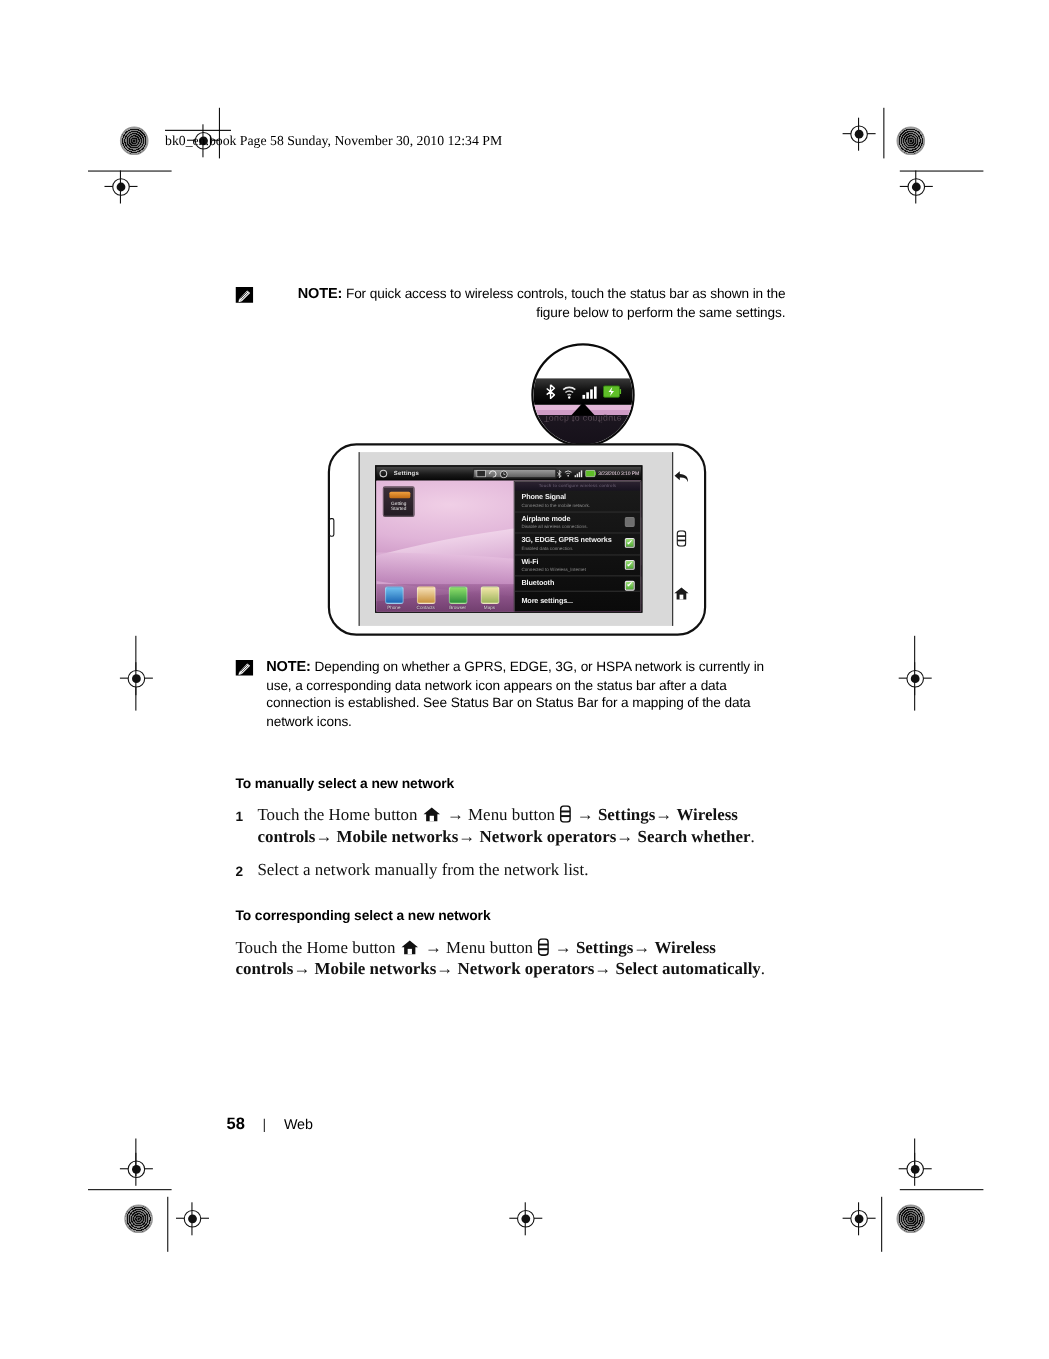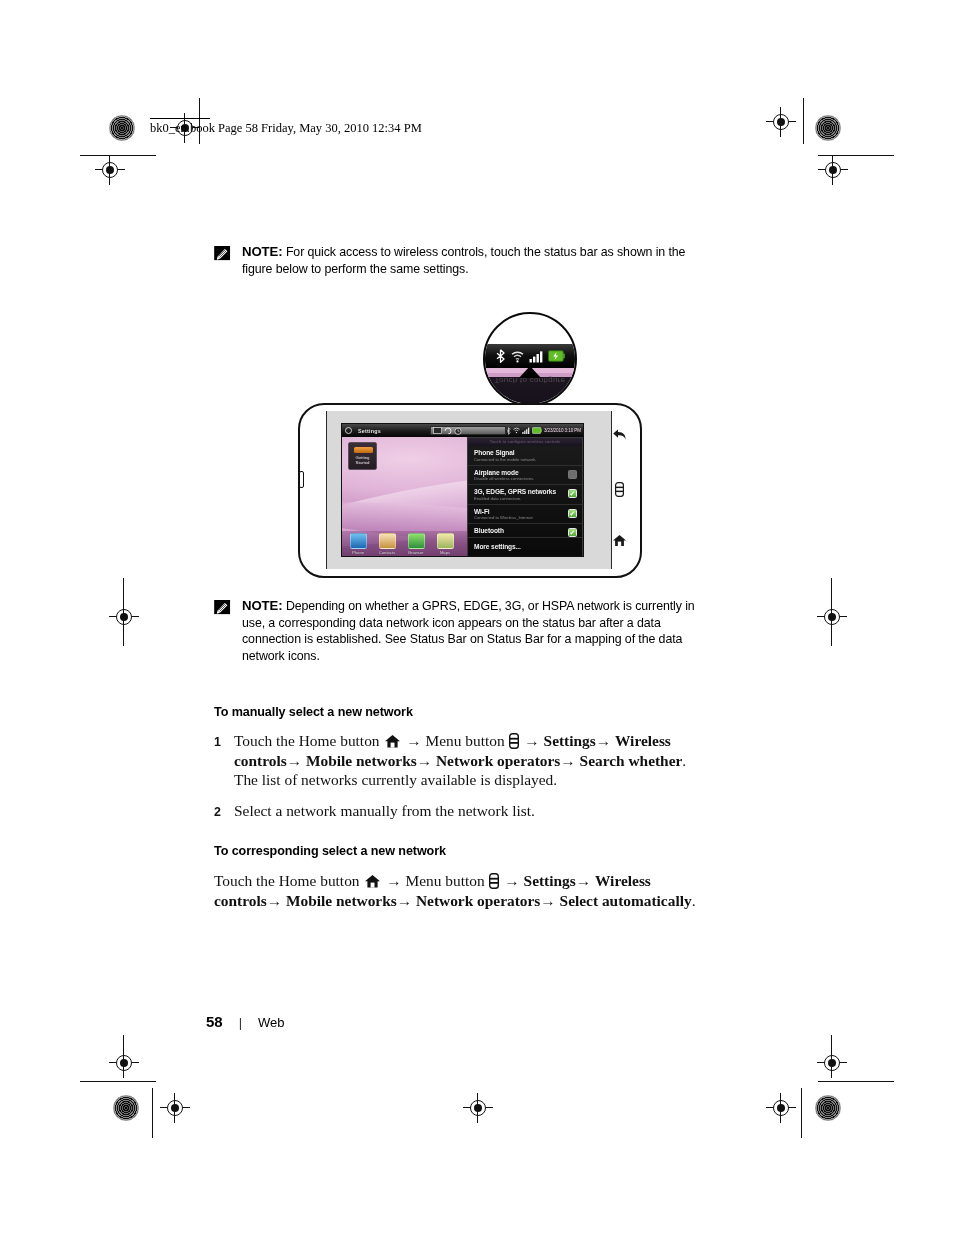--- a/index.html
+++ b/index.html
@@ -585,23 +585,23 @@
   <div class="crop-line" style="left:831px; top:1035px; width:1.3px; height:34px;"></div>
   <div class="halftone" style="left:815px; top:1095px;"></div>
   <div class="crop-line" style="left:801px; top:1088px; width:1.3px; height:50px;"></div>
   <div class="reg-target" style="left:766px; top:1093px;">
     <div class="ring"></div>
       <div class="dot"></div>
   </div>
 </div>
 
 <div class="header-rule"></div>
-<div class="page-header">bk0_en.book  Page 58  Friday, May 30, 2010  12:34 PM</div>
-
-<div class="content" style="top:244px;">
+<div class="page-header">bk0_en.book  Page 58  Sunday, November 30, 2010  12:34 PM</div>
+
+<div class="content" style="top:259px;text-align:right;">
   <div class="note">
     <svg class="note-icon" viewBox="0 0 20 17">
       <polygon points="0,16 18,16 18,0 0,0" fill="#000"></polygon>
       <path d="M3.5 12.5 L12 3.5 L15 6 L6.5 14.5 Z" fill="#fff"></path>
       <path d="M3.5 12.5 L6.5 14.5 L3 15.5 Z" fill="#fff"></path>
       <path d="M5 11.8 L12.2 4.6" stroke="#000" stroke-width="0.7" fill="none"></path>
       <path d="M6.2 12.9 L13.4 5.7" stroke="#000" stroke-width="0.7" fill="none"></path>
     </svg>
     <div class="note-body">
       <span class="note-label">NOTE:</span>
@@ -812,21 +812,20 @@
         <rect x="0.7" y="4.8" width="8.6" height="1.8" fill="#111"></rect>
         <rect x="0.7" y="9" width="8.6" height="1.8" fill="#111"></rect>
       </svg>
       <span class="arrow">→</span>
       <span class="b">Settings</span><span class="arrow">→</span>
       <span class="b">Wireless controls</span><span class="arrow">→</span>
       <span class="b">Mobile networks</span><span class="arrow">→</span>
       <span class="b">Network operators</span><span class="arrow">→</span>
       <span class="b">Search whether</span><span>.</span>
       <br>
-      <span>The list of networks currently available is displayed.</span>
     </div>
   </div>
 
   <div class="step" style="margin-top:11px;">
     <div class="step-num">2</div>
     <div class="step-txt">Select a network manually from the network list.</div>
   </div>
 
   <div class="sec-head" style="margin-top:22px;">To corresponding select a new network</div>
 

